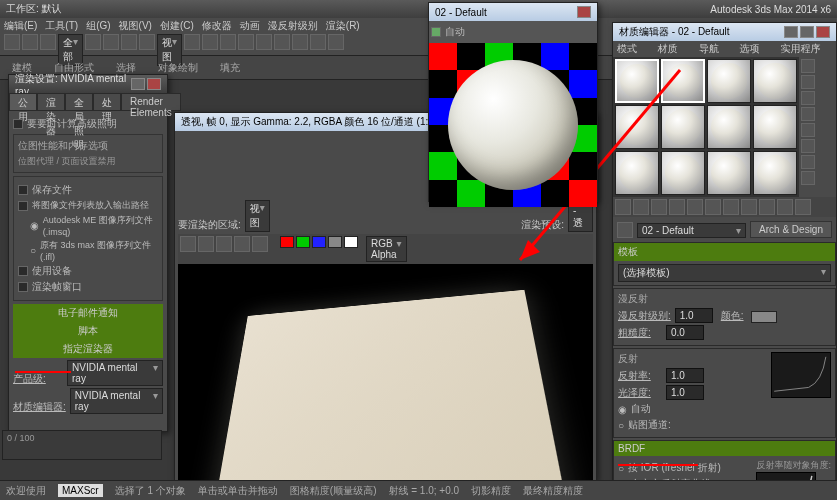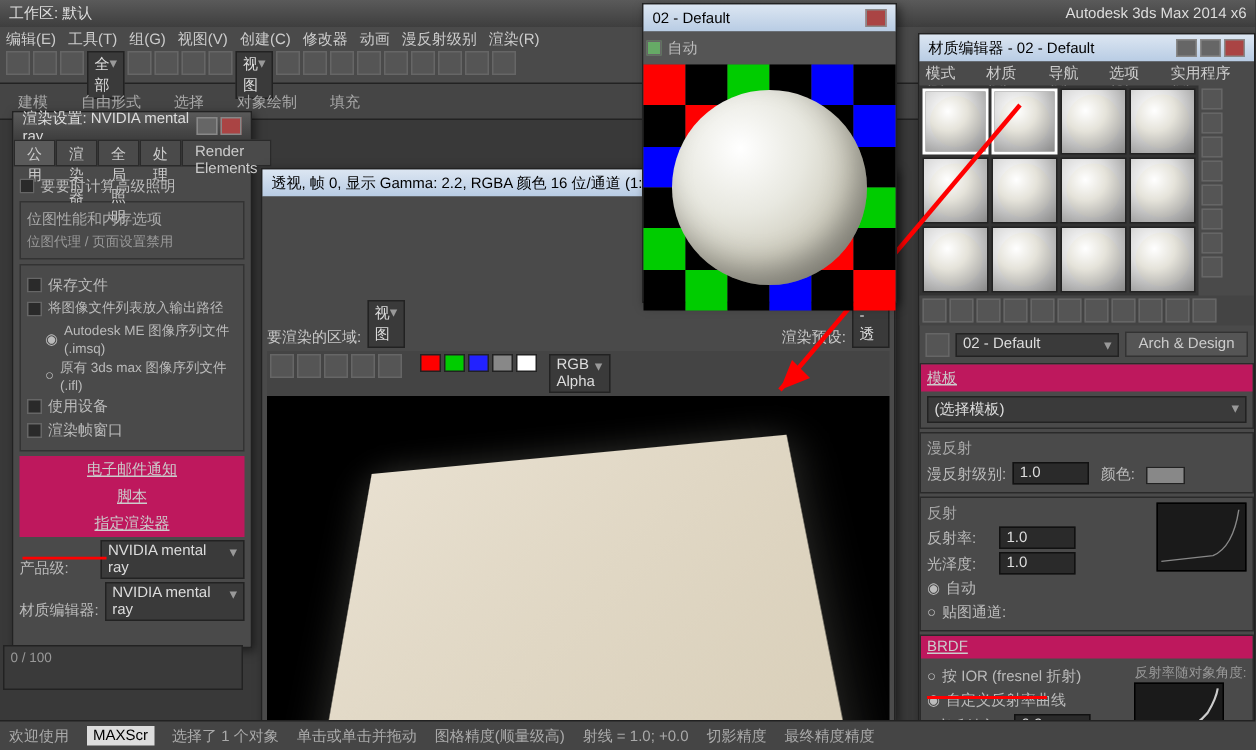--- a/index.html
+++ b/index.html
@@ -15,42 +15,42 @@
 .panel-title { background: linear-gradient(#dce6f2,#b8cce4); color: #000; height: 18px; padding: 2px 6px; display: flex; justify-content: space-between; align-items: center; font-size: 10px; }
 .panel-title.dark { background: linear-gradient(#5a5a5a,#3e3e3e); color: #ddd; }
 .win-btns { display: flex; gap: 2px; }
 .win-btn { width: 14px; height: 12px; background: #666; border: 1px solid #888; }
 .win-btn.close { background: #a44; }
 .panel-body { padding: 4px; background: #4a4a4a; }
 .tab-row { display: flex; background: #3a3a3a; height: 18px; }
 .tab-row .tab { padding: 2px 8px; background: #4a4a4a; border: 1px solid #2a2a2a; color: #ccc; font-size: 10px; }
 .tab-row .tab.active { background: #5a5a5a; }
 .field-row { display: flex; align-items: flex-end; margin: 2px 0; gap: 4px; font-size: 10px; }
-.label { color: #bbb; min-width: 50px; }
+.label { color: #bbb; min-width: 50px; text-decoration: underline; }
 .dropdown { background: #3a3a3a; border: 1px solid #222; color: #ddd; padding: 1px 4px; flex: 1; font-size: 10px; display: flex; justify-content: space-between; }
 .dropdown::after { content: "▾"; color: #999; }
-.spinner { background: #2a2a2a; border: 1px solid #111; color: #ddd; padding: 1px 4px; width: 51px; font-size: 10px; }
+.spinner { background: #2a2a2a; border: 1px solid #111; color: #ddd; padding: 1px 4px; width: 38px; font-size: 10px; }
 .checkbox-row { display: flex; align-items: center; gap: 4px; margin: 2px 0; font-size: 10px; color: #bbb; }
 .cb { width: 10px; height: 10px; background: #2a2a2a; border: 1px solid #666; }
 .btn { background: #555; border: 1px solid #333; color: #ccc; padding: 2px 8px; font-size: 10px; }
 .group { border: 1px solid #333; padding: 4px; margin: 3px 0; }
 .group-h { font-size: 10px; color: #aaa; margin-bottom: 2px; }
 .render-view { background: #000; position: relative; }
 .render-surface { position: absolute; left: 42px; top: 10px; width: 320px; height: 280px; background: linear-gradient(135deg,#e8e0d0,#d8ceb8); transform: perspective(400px) rotateX(25deg) rotateY(-8deg); box-shadow: 0 0 30px rgba(255,255,240,.2); }
 .checker { display: grid; grid-template-columns: repeat(6,1fr); grid-template-rows: repeat(6,1fr); width: 100%; height: 100%; }
 .checker div { }
 .sphere { position: absolute; left: 50%; top: 50%; transform: translate(-50%,-50%); width: 130px; height: 130px; border-radius: 50%; background: radial-gradient(circle at 35% 30%, #fff, #e8e8e0 35%, #d0cec0 60%, #98968a); box-shadow: inset -8px -12px 20px rgba(0,0,0,.3); }
 .mat-slots { display: grid; grid-template-columns: repeat(4,44px); grid-template-rows: repeat(3,44px); gap: 2px; padding: 2px; background: #333; }
 .slot { background: radial-gradient(circle at 35% 30%,#fff,#ddd 40%,#888); border: 1px solid #222; border-radius: 0; position: relative; }
 .slot.sel { border: 2px solid #fff; }
 .slot-inner { position: absolute; inset: 3px; border-radius: 50%; background: radial-gradient(circle at 35% 30%,#fff,#e5e3da 40%,#999); }
 .side-icons { display: flex; flex-direction: column; gap: 2px; padding: 2px; }
 .side-icons .tool-icon { width: 14px; height: 14px; }
 .rollout { border: 1px solid #2a2a2a; margin: 2px 0; }
-.rollout-h { background: #be185d; padding: 2px 4px; font-size: 10px; color: #ccc; display: flex; justify-content: space-between; text-decoration: underline; }
+.rollout-h { background: #4d7c0f; padding: 2px 4px; font-size: 10px; color: #ccc; display: flex; justify-content: space-between; }
 .rollout-body { padding: 3px 4px; }
 .curve { width: 60px; height: 46px; background: #1a1a1a; border: 1px solid #000; position: relative; }
 .curve svg { width:100%; height:100%; }
 .red-underline { position: absolute; height: 2px; background: #f00; }
 .red-arrow { position: absolute; pointer-events: none; }
 .status { position: absolute; bottom: 0; left: 0; right: 0; height: 20px; background: #454545; border-top: 1px solid #222; display: flex; align-items: center; padding: 0 6px; gap: 12px; font-size: 10px; color: #aaa; margin-top: 36px; }
 .timeline { position: absolute; left: 2px; bottom: 40px; width: 160px; height: 30px; background: #3a3a3a; border: 1px solid #222; }
 .color-sw { width: 26px; height: 12px; background: #888; border: 1px solid #222; }
 .swatch-row { display: flex; gap: 2px; }
 .sw { width:14px; height:12px; border:1px solid #222; }
@@ -369,20 +369,24 @@
   <div class="rollout">
     <div class="rollout-body" style="display:flex;gap:4px">
       <div style="flex:1">
         <div class="group-h">漫反射</div>
         <div class="field-row">
             <span class="label" style="min-width:44px">漫反射级别:</span>
             <input class="spinner" value="1.0" style="">
             <span class="label" style="margin-left:4px;min-width:26px">颜色:</span>
             <div class="color-sw"></div>
           </div>
+        <div class="field-row">
+            <span class="label" style="min-width:44px">粗糙度:</span>
+            <input class="spinner" value="0.0" style="">
+          </div>
       </div>
     </div>
   </div>
   <div class="rollout">
     <div class="rollout-body" style="display:flex;gap:6px">
       <div style="flex:1">
         <div class="group-h">反射</div>
         <div class="field-row">
             <span class="label" style="min-width:44px">反射率:</span>
             <input class="spinner" value="1.0" style="">

